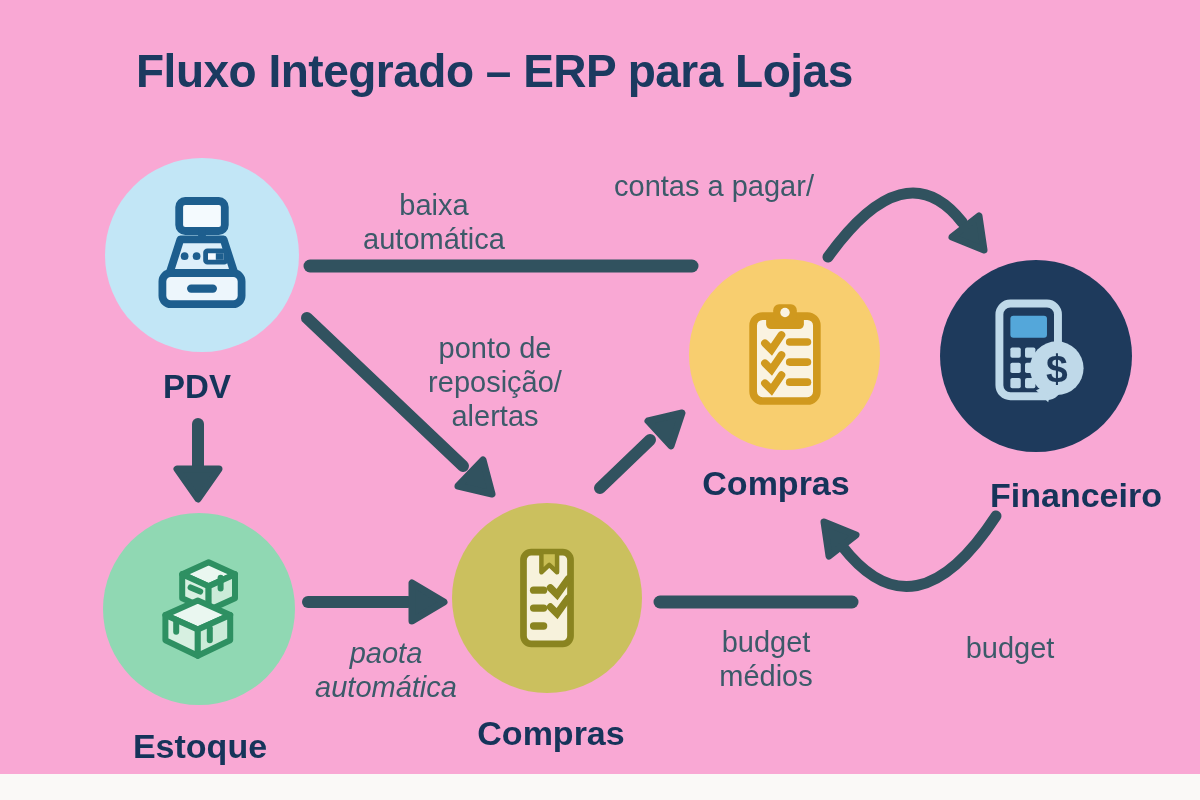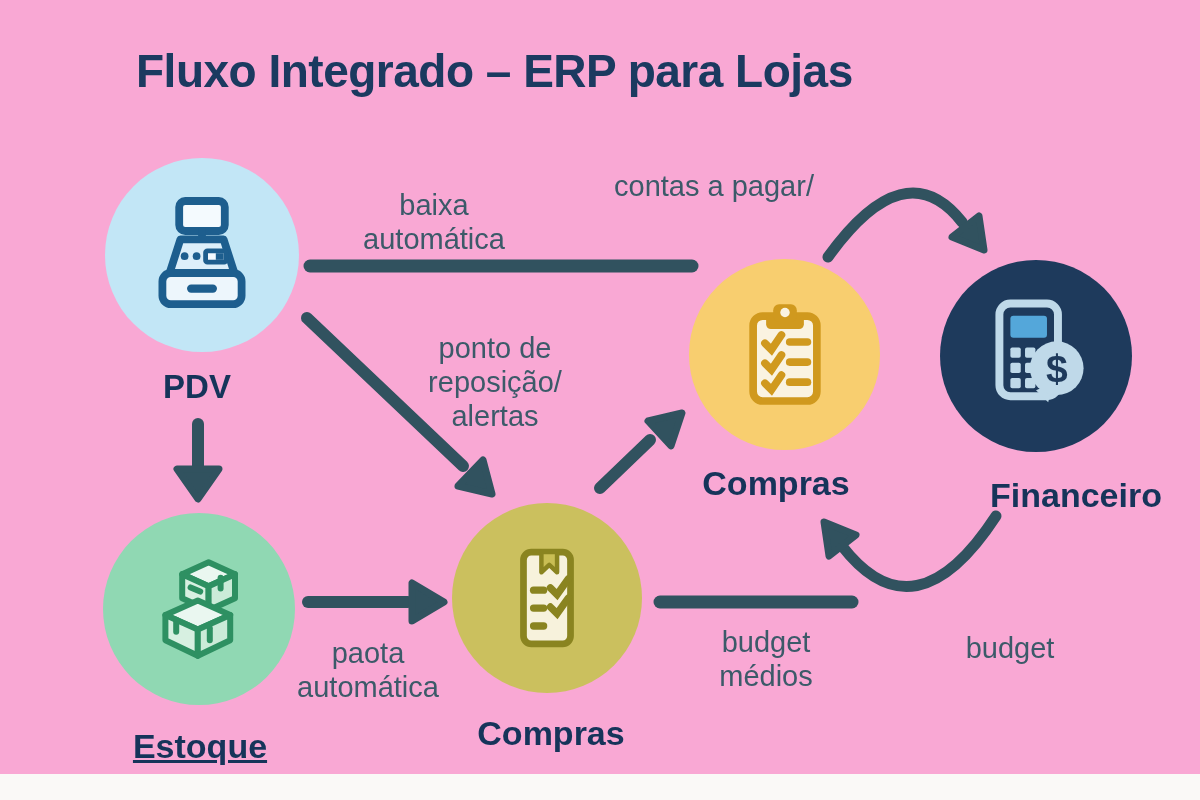--- a/index.html
+++ b/index.html
@@ -28,34 +28,34 @@
   .c-compras2  { left: 452px; top: 503px; width: 190px; height: 190px; }
   .c-compras1  { left: 689px; top: 259px; width: 191px; height: 191px; }
   .c-financeiro{ left: 940px; top: 260px; width: 192px; height: 192px; }
 
   .nlabel {
     position: absolute; transform: translateX(-50%);
     font-size: 34px; font-weight: 700; color: #16345A; white-space: nowrap;
     text-align: right;
   }
   .l-pdv        { left: 197px;  top: 368px; font-size: 33px; }
-  .l-estoque    { left: 200px;  top: 727px; text-decoration: underline; }
+  .l-estoque    { left: 200px;  top: 727px; }
   .l-compras2   { left: 551px;  top: 714px; }
   .l-compras1   { left: 776px;  top: 464px; }
   .l-financeiro { left: 1076px; top: 464px; margin-top: 12px; }
 
   .elabel {
     position: absolute; transform: translateX(-50%);
     font-size: 29px; font-weight: 500; color: #3C5A69;
     line-height: 34px; text-align: center; white-space: nowrap;
   }
   .e-baixa  { left: 434px;  top: 180px; margin-top: 8px; }
   .e-contas { left: 714px;  top: 169px; text-align: right; }
   .e-ponto  { left: 495px;  top: 331px; }
-  .e-paota  { left: 368px;  top: 636px; }
+  .e-paota  { left: 386px;  top: 636px; font-style: italic; }
   .e-custos { left: 766px;  top: 625px; }
   .e-budget { left: 1010px; top: 591px; margin-top: 40px; }
 </style>
 </head>
 <body>
 
 <div class="canvas">
 
   <h1 class="title">Fluxo Integrado – ERP para Lojas</h1>
 

